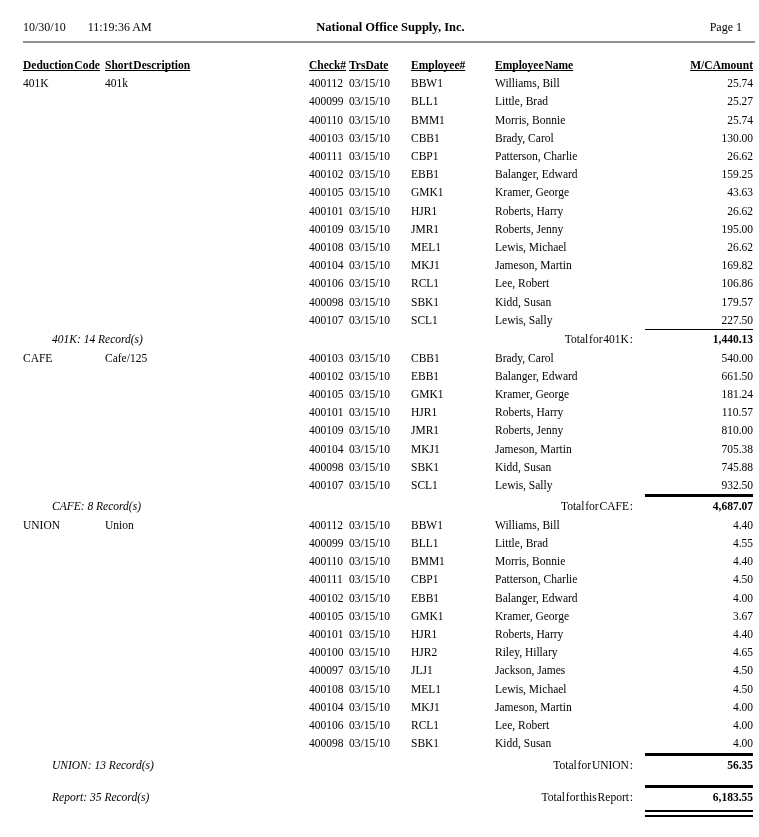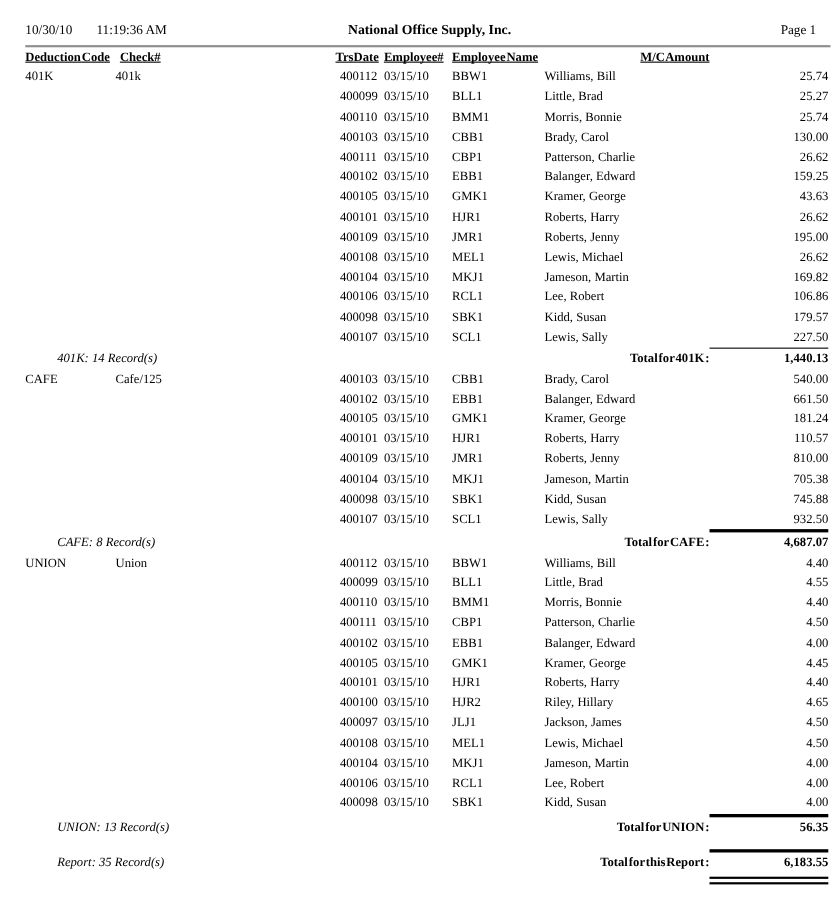--- a/index.html
+++ b/index.html
@@ -51,42 +51,43 @@
 
   
   .grid-row {
     display: grid;
     grid-template-columns: 82px 200px 44px 62px 84px 150px 1fr;
     padding: 0 6px 0 23px;
     font-size: 11.5px;
     line-height: 18.2px;
     white-space: nowrap;
   }
-  .col-headers { font-weight: bold; }
+  .col-headers { margin-top: 13px; font-weight: bold; }
   .col-headers .hdr-cell span {
     text-decoration: underline;
     text-decoration-skip-ink: none;
     word-spacing: -2px;
   }
   .cell-check { padding-left: 4px; }
   .cell-amount, .hdr-amount { text-align: right; }
 
   
   .total-row {
     display: grid;
     grid-template-columns: 1fr auto 108px;
     padding: 0 6px 0 23px;
     font-size: 11.5px;
     line-height: 18.6px;
     align-items: end;
   }
   .record-count { font-style: italic; white-space: nowrap; margin-left: 29px; }
   .total-label {
-    font-weight: bold;
+    font-weight: normal;
     word-spacing: -2px;
+    margin-right: 12px;
     white-space: nowrap;
   }
   .total-amount {
     font-weight: bold;
     text-align: right;
     border-top: 1px solid #000;
   }
   .total-amount.thick { border-top: 3px solid #000; }
 
   .report-total { margin-top: 11px; }
@@ -111,20 +112,21 @@
     </div>
     <div class="company">National Office Supply, Inc.</div>
     <div class="hdr-right">Page 1</div>
   </div>
 
 
   <div class="title-rule"></div>
 
   <div class="grid-row col-headers">
     <div class="hdr-cell"><span>Deduction Code</span></div>
+    <div class="hdr-cell"><span>Short Description</span></div>
     <div class="hdr-cell cell-check"><span>Check#</span></div>
     <div class="hdr-cell"><span>TrsDate</span></div>
     <div class="hdr-cell"><span>Employee#</span></div>
     <div class="hdr-cell"><span>Employee Name</span></div>
     <div class="hdr-cell hdr-amount"><span>M/C Amount</span></div>
   </div>
 
   <div id="sections">
   <div class="section">
     <div>
@@ -416,21 +418,21 @@
     <div class="cell-amount">4.00</div>
   </div>
 
   <div class="grid-row">
     <div></div>
     <div></div>
     <div class="cell-check">400105</div>
     <div>03/15/10</div>
     <div>GMK1</div>
     <div>Kramer, George</div>
-    <div class="cell-amount">4.45</div>
+    <div class="cell-amount">3.67</div>
   </div>
 
   <div class="grid-row">
     <div></div>
     <div></div>
     <div class="cell-check">400101</div>
     <div>03/15/10</div>
     <div>HJR1</div>
     <div>Roberts, Harry</div>
     <div class="cell-amount">4.40</div>

